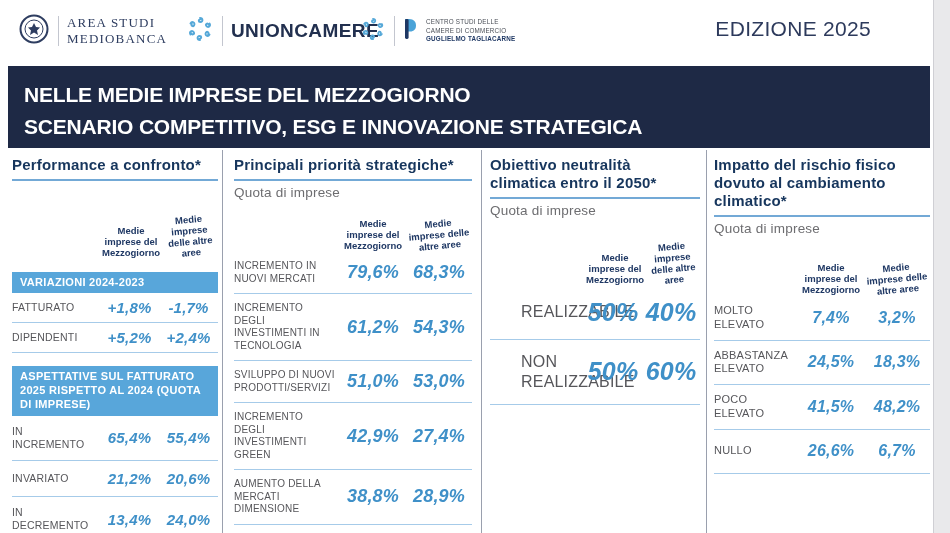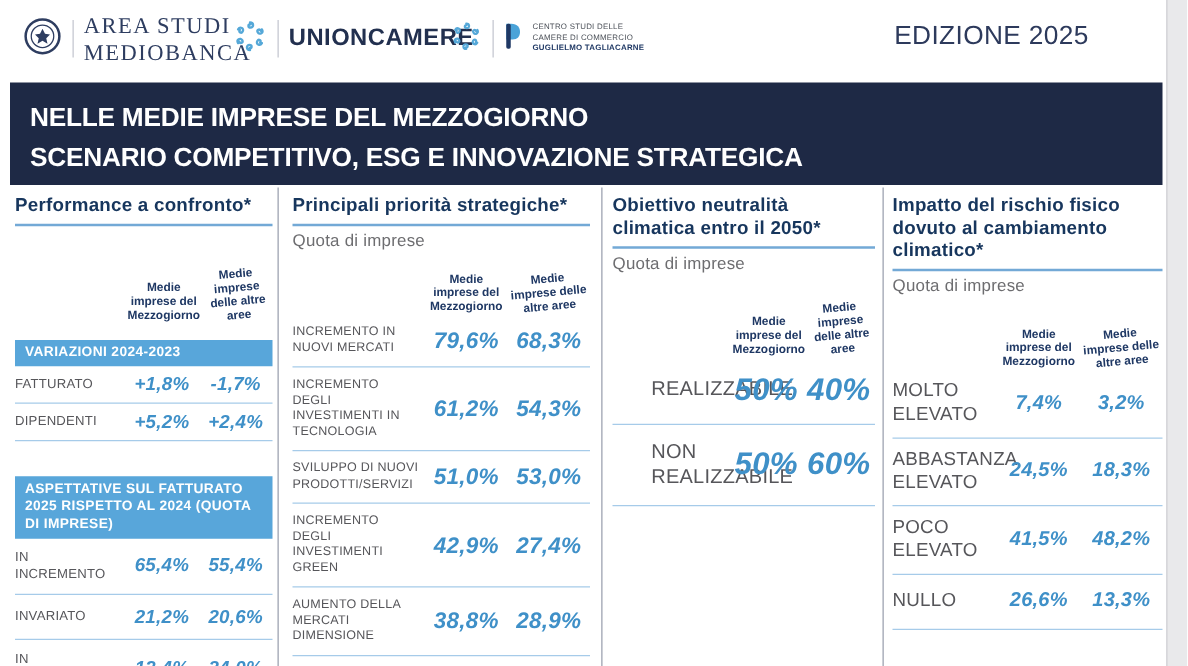--- a/index.html
+++ b/index.html
@@ -10,21 +10,21 @@
   }
   
   .right-strip { position:absolute; top:0; right:0; width:17px; height:533px;
     background:#e9e9eb; border-left:1px solid #cfcfd4; }
 
   
   .topbar { position:absolute; top:0; left:0; width:933px; height:62px; background:#ffffff; }
   .logo { position:absolute; top:0; height:62px; display:flex; align-items:center; gap:8px; }
   .logo-vline { width:1px; height:30px; background:#c3c6cf; }
   .logo-mb { left:18px; }
-  .mb-text { font-family:"Liberation Serif", serif; color:#2e3d60; font-size:18px;
+  .mb-text { font-family:"Liberation Serif", serif; color:#2e3d60; font-size:13px;
     letter-spacing:1.2px; line-height:1.25; }
   .logo-uc { left:186px; }
   .uc-text { color:#22304f; font-size:19px; font-weight:700; letter-spacing:0.4px; }
   .logo-tg { left:360px; }
   .tg-text { font-size:6.3px; line-height:1.35; color:#4a4f57; letter-spacing:0.2px; }
   .tg-text .tg-bold { font-weight:700; color:#1f3864; }
   .edition { position:absolute; top:17px; right:62px; color:#2d3a5c; font-size:21px;
     letter-spacing:0.3px; font-stretch:condensed; }
 
   
@@ -53,21 +53,21 @@
   .lab { color:#56565a; font-size:10.5px; letter-spacing:0.2px; line-height:1.25; padding-right:4px; }
   .val { color:#3f90c8; font-weight:700; font-style:italic; text-align:center; letter-spacing:0.2px; }
 
   .sec-banner { background:#58a6da; color:#ffffff; font-size:11px; font-weight:700;
     letter-spacing:0.3px; padding:4px 8px; line-height:1.25; }
 
   
   .p1 { left:12px; width:206px; --labw:88px; }
   .p1 .thead { margin-top:34px; min-height:36px; }
   .p1 .sec-banner.sb1 { margin-top:13px; }
-  .p1 .sec-banner.sb2 { margin-top:28px; }
+  .p1 .sec-banner.sb2 { margin-top:13px; }
   .p1 .row { padding:6px 0; }
   .p1 .sec2 .row { padding:9px 0; }
   .p1 .val { font-size:15px; }
 
   
   .p2 { left:234px; width:238px; --labw:106px; }
   .p2 .thead { margin-top:16px; min-height:36px; }
   .p2 .row { padding:8px 0; }
   .p2 .lab { font-size:10px; }
   .p2 .val { font-size:18px; }
@@ -76,21 +76,21 @@
   .p3 { left:490px; width:210px; --labw:94px; }
   .p3 .thead { margin-top:24px; min-height:36px; }
   .p3 .row { padding:12px 0; }
   .p3 .lab { font-size:16px;margin-left:31px; }
   .p3 .val { font-size:25px; }
 
   
   .p4 { left:714px; width:216px; --labw:84px; }
   .p4 .thead { margin-top:24px; min-height:36px; }
   .p4 .row { padding:8px 0; min-height:44px; }
-  .p4 .lab { font-size:15px; }
+  .p4 .lab { font-size:11px; }
   .p4 .val { font-size:16px; }
 </style>
 </head>
 <body>
 
 <div class="page">
 
   <div class="topbar">
 
     <div class="logo logo-mb">
@@ -315,18 +315,18 @@
       <div class="val">18,3%</div>
     </div>
     <div class="row">
       <div class="lab">POCO ELEVATO</div>
       <div class="val">41,5%</div>
       <div class="val">48,2%</div>
     </div>
     <div class="row">
       <div class="lab">NULLO</div>
       <div class="val">26,6%</div>
-      <div class="val">13,3%</div>
+      <div class="val">6,7%</div>
     </div>
   </section>
 
   <div class="right-strip"></div>
 </div>
 
 </body></html>

